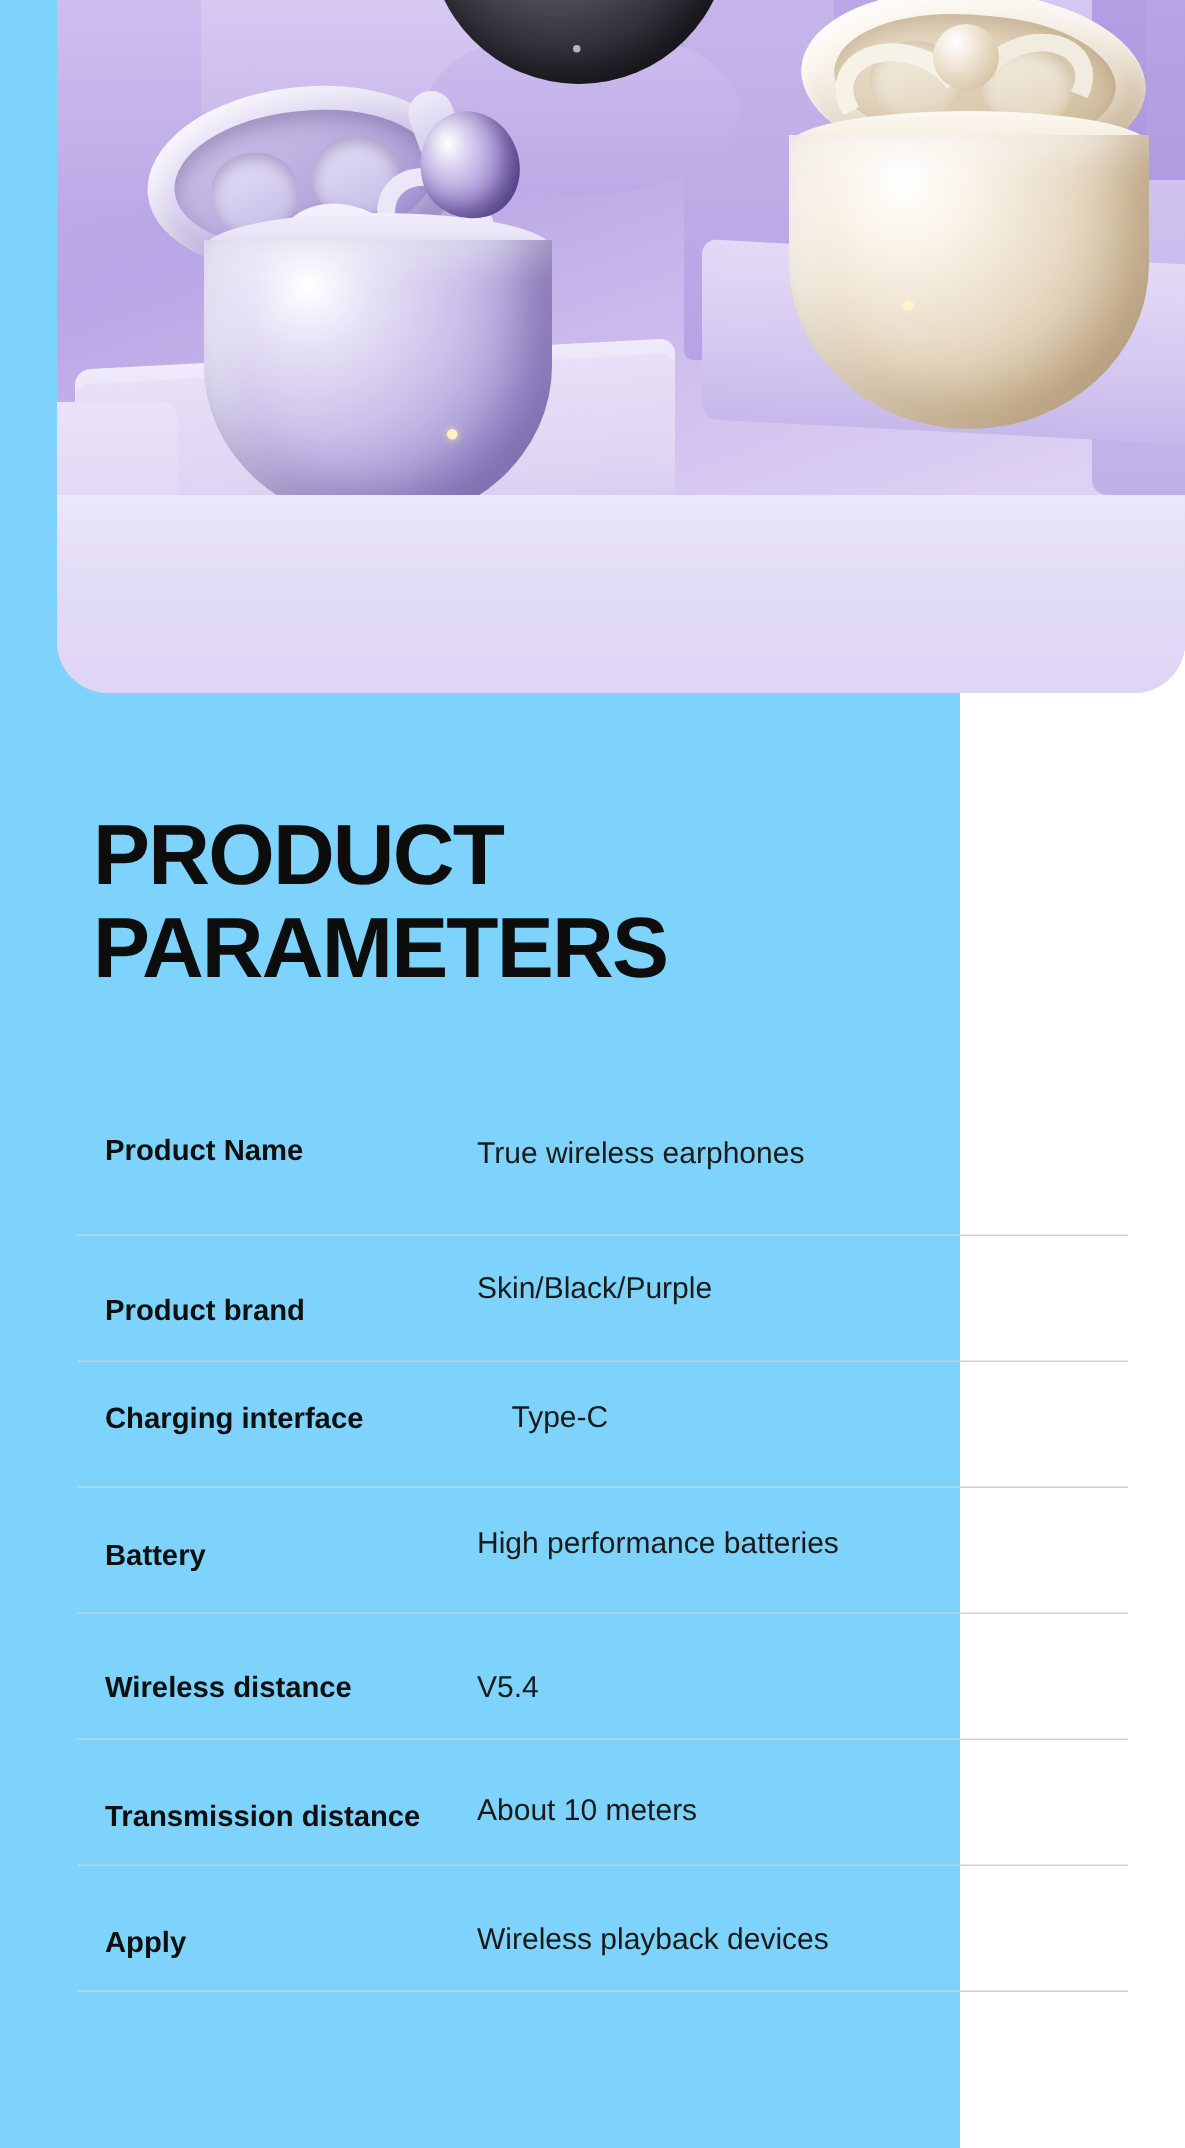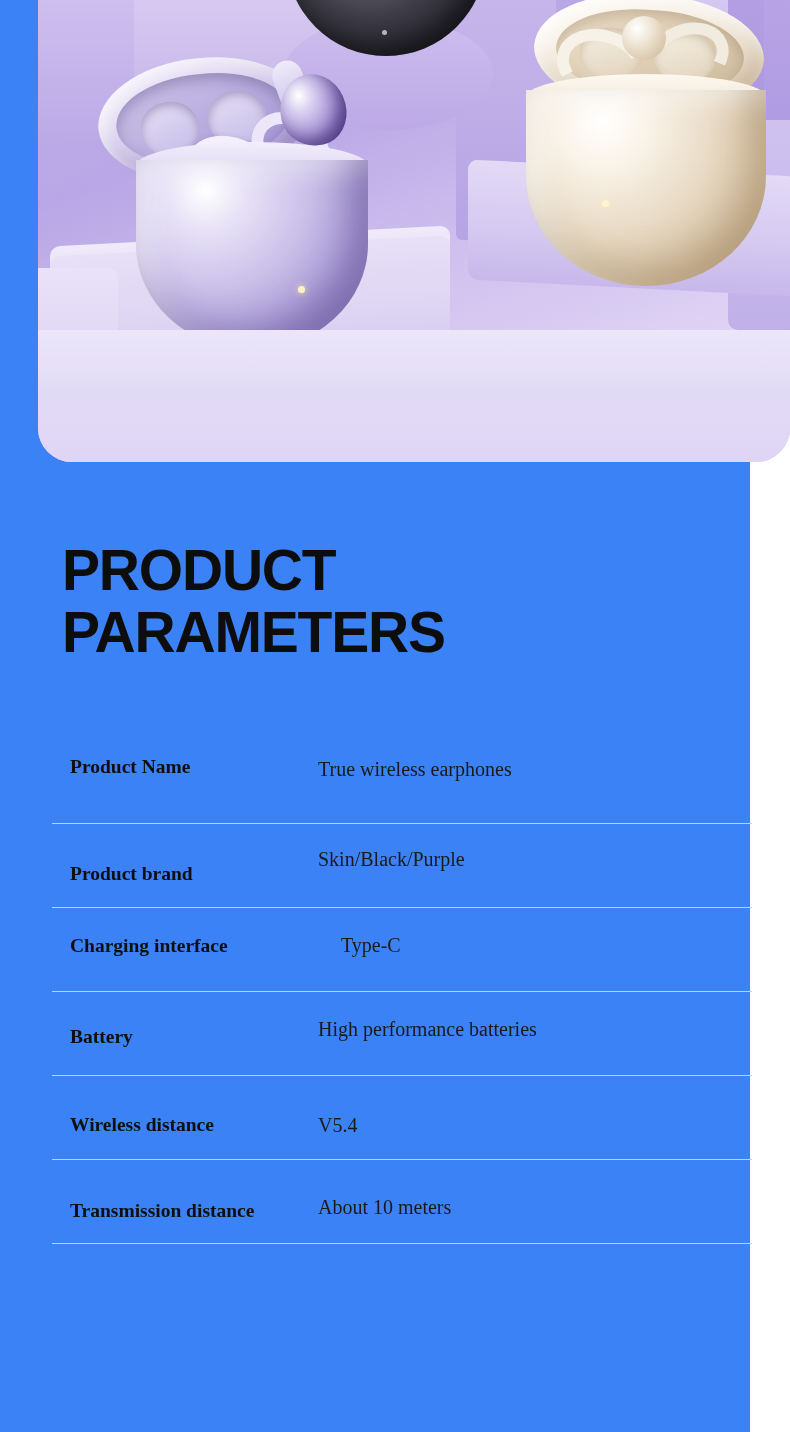--- a/index.html
+++ b/index.html
@@ -7,23 +7,23 @@
   html, body {
     width: 790px;
     height: 1432px;
     background: #ffffff;
     font-family: "Liberation Sans", sans-serif;
     overflow: hidden;
   }
 
   .page {
     position: relative;
-    width: 750px;
+    width: 640px;
     height: 1432px;
-    background: #3b82f6;
+    background: #7dd3fc;
     padding-left: 15px;
   }
 
   
   .hero {
     position: absolute;
     left: 38px;
     top: 0;
     width: 752px;
     height: 462px;
@@ -310,21 +310,20 @@
     text-transform: uppercase;
   }
   .heading .l2 { display: block; }
 
   
   .spec-table {
     position: absolute;
     left: 52px;
     top: 740px;
     width: 700px;
-    font-family: Liberation Serif, serif;
   }
   .spec-row {
     position: relative;
     height: 84px;
     border-bottom: 1.6px solid #cfcfcf;
   }
   .spec-label {
     position: absolute;
     left: 18px;
     font-size: 19.5px;
@@ -449,16 +448,20 @@
     <div class="spec-row r4">
       <div class="spec-label">Wireless distance</div>
       <div class="spec-value">V5.4</div>
     </div>
 
     <div class="spec-row r5">
       <div class="spec-label">Transmission distance</div>
       <div class="spec-value">About 10 meters</div>
     </div>
 
+    <div class="spec-row r6">
+      <div class="spec-label">Apply</div>
+      <div class="spec-value">Wireless playback devices</div>
+    </div>
 
   </div>
 
 </div>
 
 </body></html>

